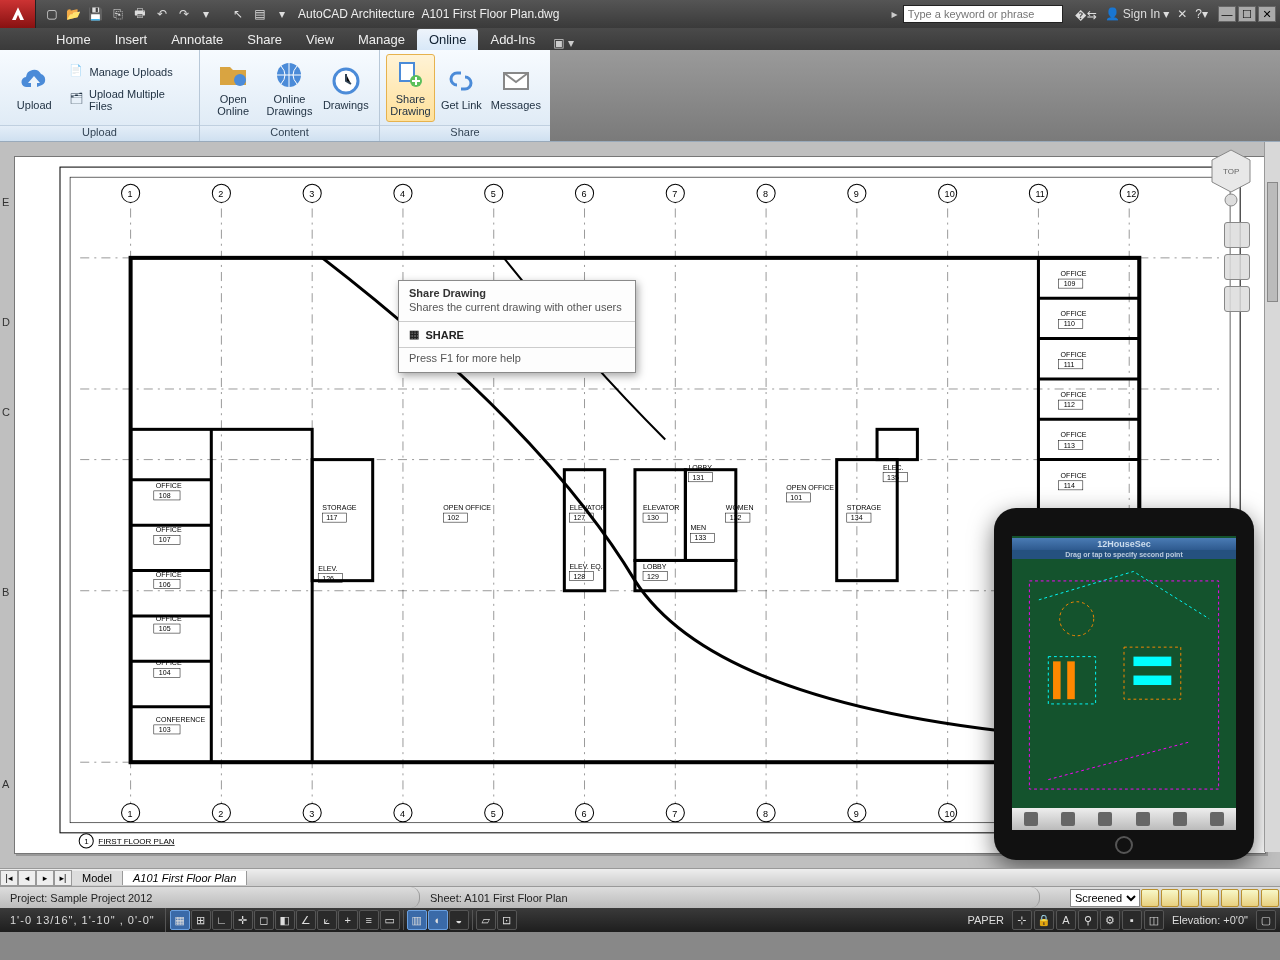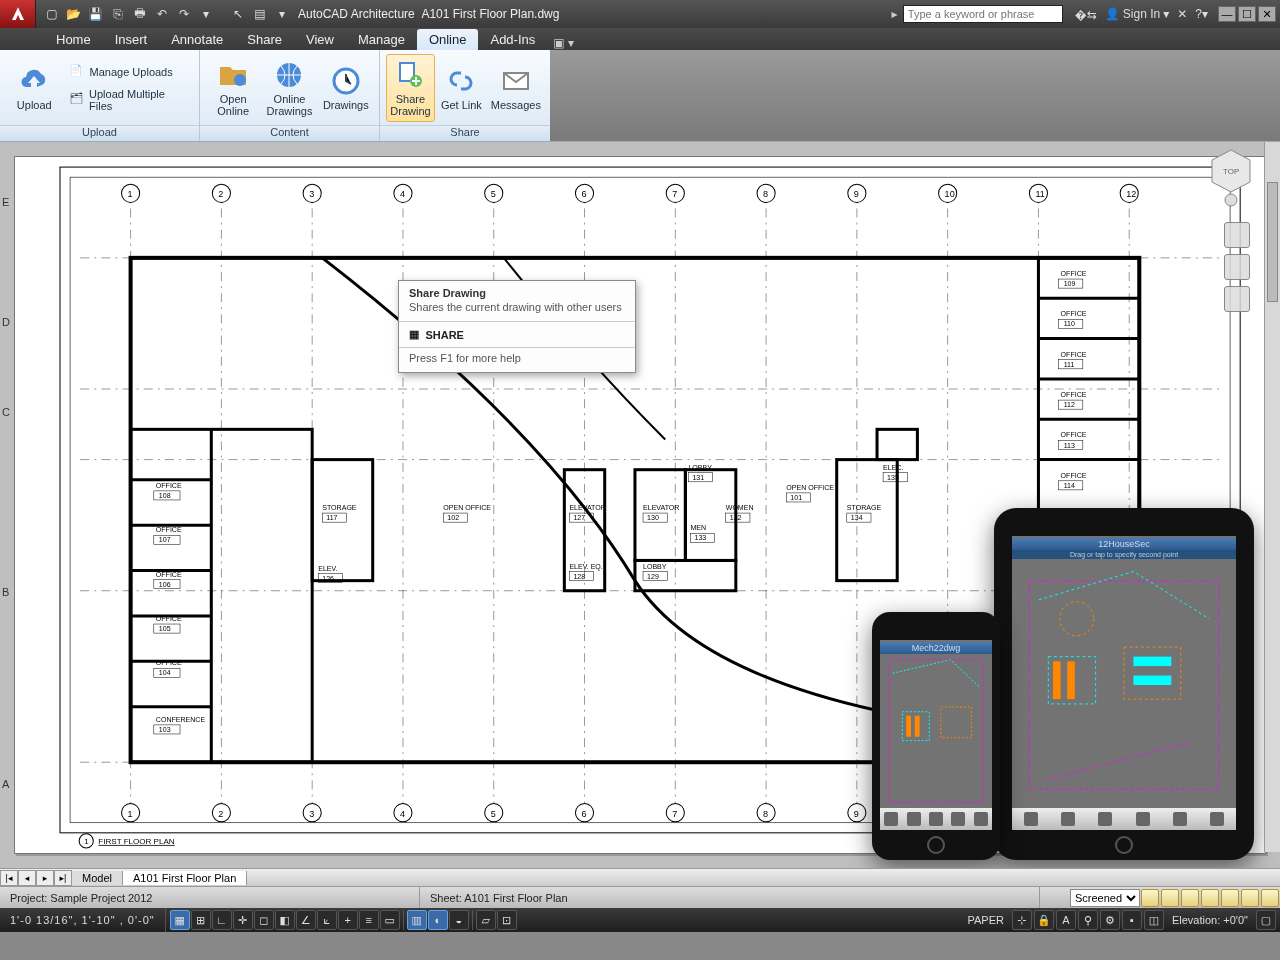--- a/index.html
+++ b/index.html
@@ -47,43 +47,43 @@
   
   .tooltip { position:absolute; left:398px; top:138px; width:238px; background:#fdfdfd; border:1px solid #8a8a8a; box-shadow:2px 3px 8px rgba(0,0,0,.35); font-size:11px; color:#333; }
   .tooltip .tt-head { padding:6px 10px 2px; font-weight:bold; }
   .tooltip .tt-sub  { padding:0 10px 8px; color:#555; }
   .tooltip .tt-sep  { border-top:1px solid #ccc; }
   .tooltip .tt-row  { padding:6px 10px; display:flex; align-items:center; gap:6px; font-weight:bold; color:#222;}
   .tooltip .tt-help { padding:4px 10px 8px; color:#555; }
 
   
   .device { position:absolute; border-radius:22px; background:#111; box-shadow:0 8px 24px rgba(0,0,0,.55); }
-  .device .screen { position:absolute; background:#737373; }
+  .device .screen { position:absolute; background:#14532d;font-weight:bold; }
   .device .homebtn { position:absolute; left:50%; transform:translateX(-50%); border:2px solid #555; border-radius:50%; }
   .ipad { right:26px; bottom:8px; width:260px; height:352px; }
   .ipad .screen { left:18px; right:18px; top:28px; bottom:30px; }
   .ipad .homebtn { bottom:6px; width:18px; height:18px; }
   .iphone { right:280px; bottom:8px; width:128px; height:248px; border-radius:18px; }
   .iphone .screen { left:8px; right:8px; top:28px; bottom:30px; }
   .iphone .homebtn { bottom:6px; width:18px; height:18px; }
   .dev-title { position:absolute; top:2px; left:0; right:0; text-align:center; font-size:9px; color:#cde; background:linear-gradient(#4a7bb4,#2e5a8f); padding:1px 0;}
   .dev-sub { position:absolute; top:14px; left:0; right:0; text-align:center; font-size:7px; color:#bcd; background:#25517f; padding:1px 0;}
   .dev-toolbar { position:absolute; left:0; right:0; bottom:0; height:22px; background:linear-gradient(#eee,#bbb); display:flex; justify-content:space-around; align-items:center;}
   .dev-toolbar span{ width:14px;height:14px;background:#666;border-radius:2px;}
 
   
   .viewtabs { height:18px; background:linear-gradient(#eee,#ccc); display:flex; align-items:center; border-top:1px solid #999; font-size:11px; }
   .viewtabs .nav { display:flex; }
   .viewtabs .nav span{ width:18px; height:16px; border:1px solid #999; background:#eee; display:flex; align-items:center;justify-content:center; font-size:9px;}
   .viewtabs .vtab { padding:1px 10px; border-right:1px solid #999; background:#ddd; }
-  .viewtabs .vtab.active { background:#fff; }
+  .viewtabs .vtab.active { background:#fff;font-style:italic; }
 
   
   .statusbar { height:22px; background:linear-gradient(#ddd,#bbb); display:flex; align-items:center; font-size:11px; color:#222; border-top:1px solid #999;}
-  .statusbar .cell { padding:0 10px; border-right:1px solid #999; height:100%; display:flex; align-items:center; }
+  .statusbar .cell { padding:0 10px; border-right:1px solid #999; height:100%; display:flex; align-items:center;border-radius:9px; }
   .statusbar .spacer { flex:1; }
   .statusbar select { font-size:11px; height:18px; border:1px solid #888; background:#fff;}
   .statusbar .icn { width:18px; height:18px; margin:0 1px; background:linear-gradient(#f8f8c8,#e8d080); border:1px solid #b89030; border-radius:2px; }
 
   
   .cmdbar { height:24px; background:linear-gradient(#3a3a3a,#1e1e1e); display:flex; align-items:center; color:#ddd; font-size:11px; }
   .cmdbar .coords { padding:0 10px; border-right:1px solid #555; height:100%; display:flex; align-items:center; letter-spacing:1px;}
   .cmdbar .btns { display:flex; gap:1px; padding:0 4px; }
   .cmdbar .b { width:20px; height:20px; background:#2a2a2a; border:1px solid #555; border-radius:2px; display:flex;align-items:center;justify-content:center; }
   .cmdbar .b.on { background:#3a6aa8; border-color:#6aa0e0; }
@@ -544,45 +544,20 @@
           <span></span>
           <span></span>
           <span></span>
           <span></span>
           <span></span>
       </div>
     </div>
     <div class="homebtn"></div>
   </div>
 
-  <div class="device iphone">
-    <div class="screen">
-      <div class="dev-title">Mech22dwg</div>
-      <svg style="position:absolute;left:0;top:14px;width:100%;height:calc(100% - 36px)" viewBox="0 0 110 160">
-        <g stroke-dasharray="2 2" fill="none">
-          <rect x="6" y="6" width="98" height="148" stroke="#f0f"></rect>
-          <rect x="20" y="60" width="28" height="30" stroke="#0ff"></rect>
-          <rect x="60" y="55" width="32" height="32" stroke="#f80"></rect>
-          <path d="M10 20 L70 6 L100 34" stroke="#0ff"></path>
-        </g>
-        <g fill="#f80">
-            <rect x="24" y="64" width="5" height="22"></rect>
-            <rect x="33" y="64" width="5" height="22"></rect>
-          </g>
-      </svg>
-      <div class="dev-toolbar">
-        <span></span>
-          <span></span>
-          <span></span>
-          <span></span>
-          <span></span>
-      </div>
-    </div>
-    <div class="homebtn"></div>
-  </div>
 
   <div class="vscroll">
       <div class="thumb"></div>
     </div>
 </div>
 
 <div class="viewtabs">
   <div class="nav">
     <span>|◂</span>
     <span>◂</span>

